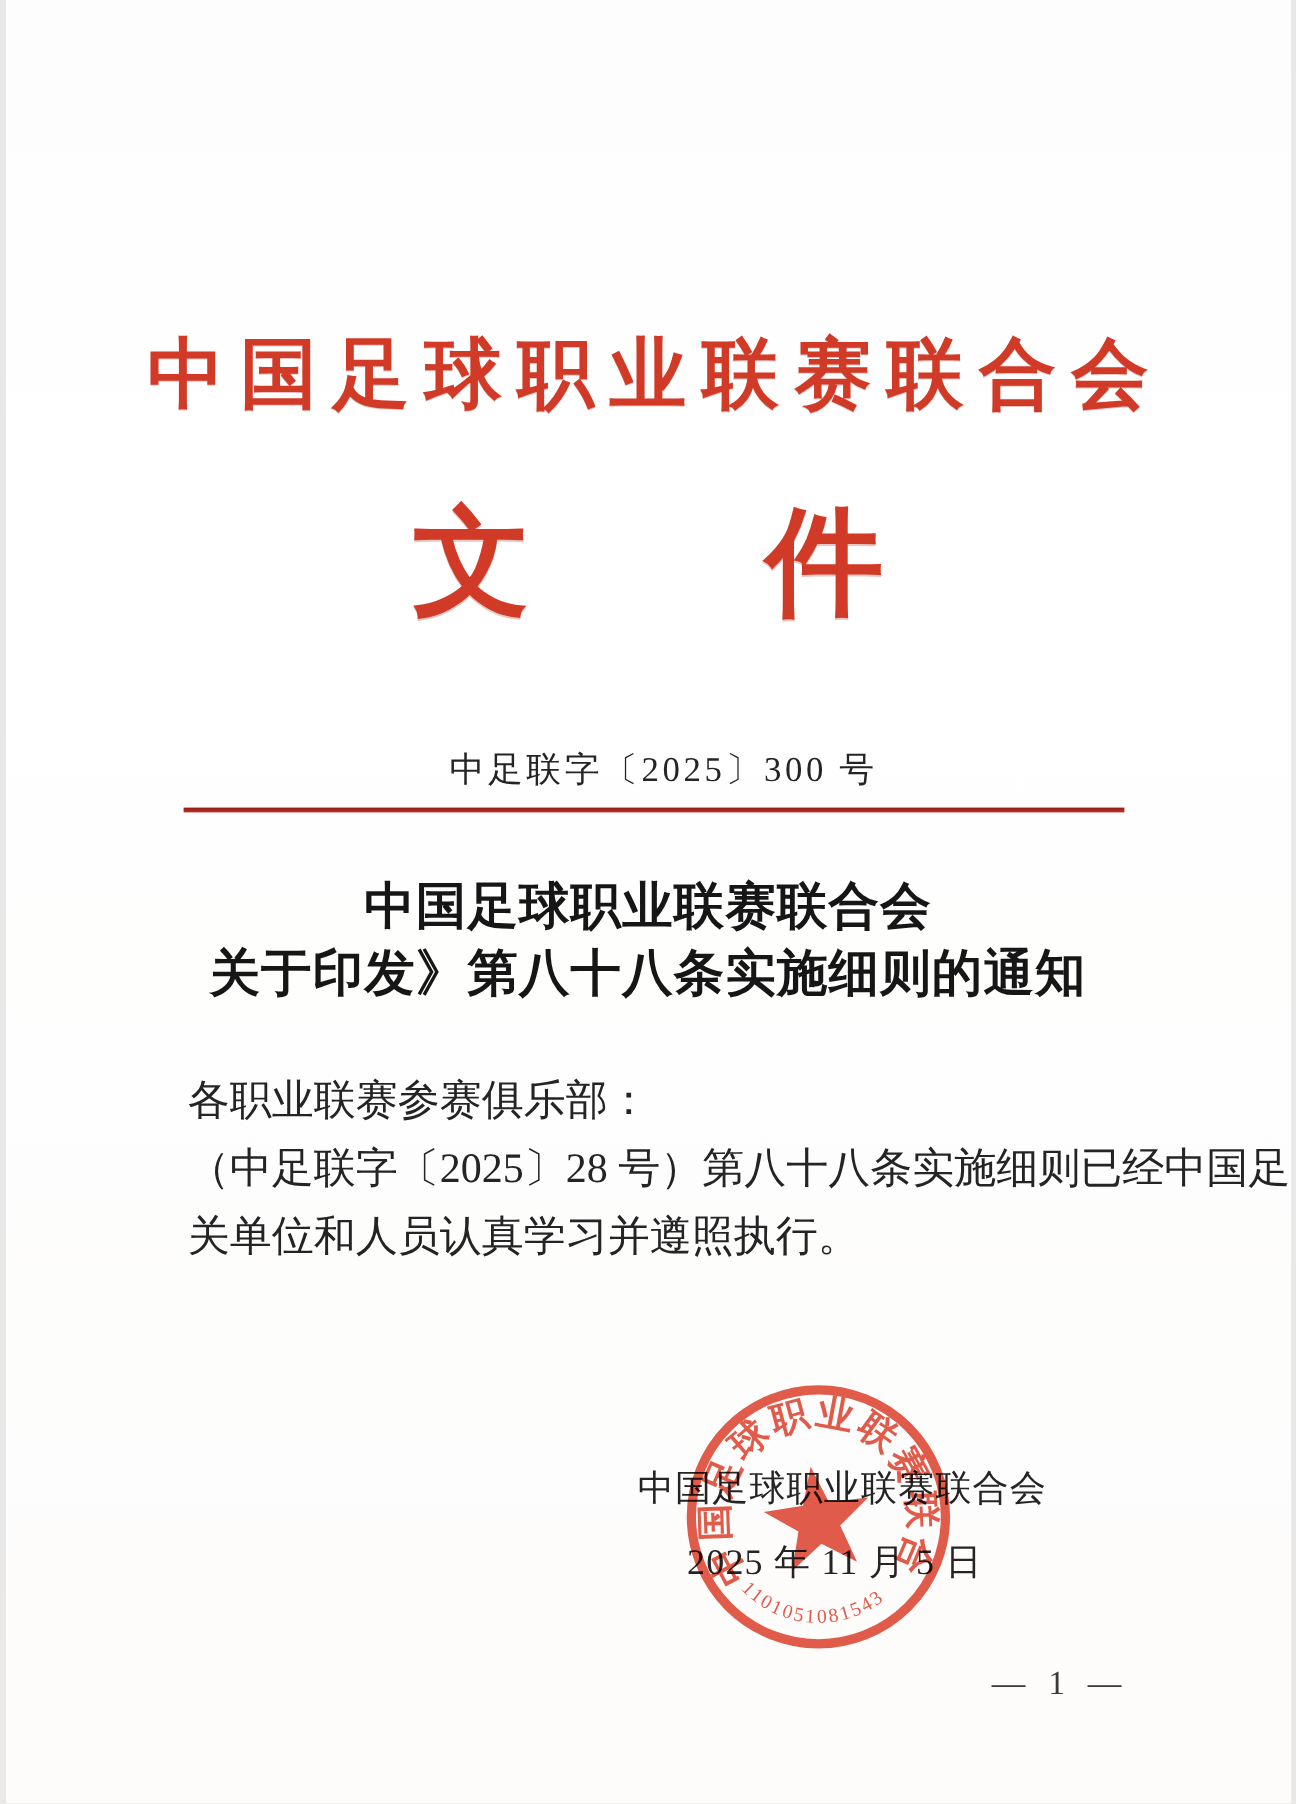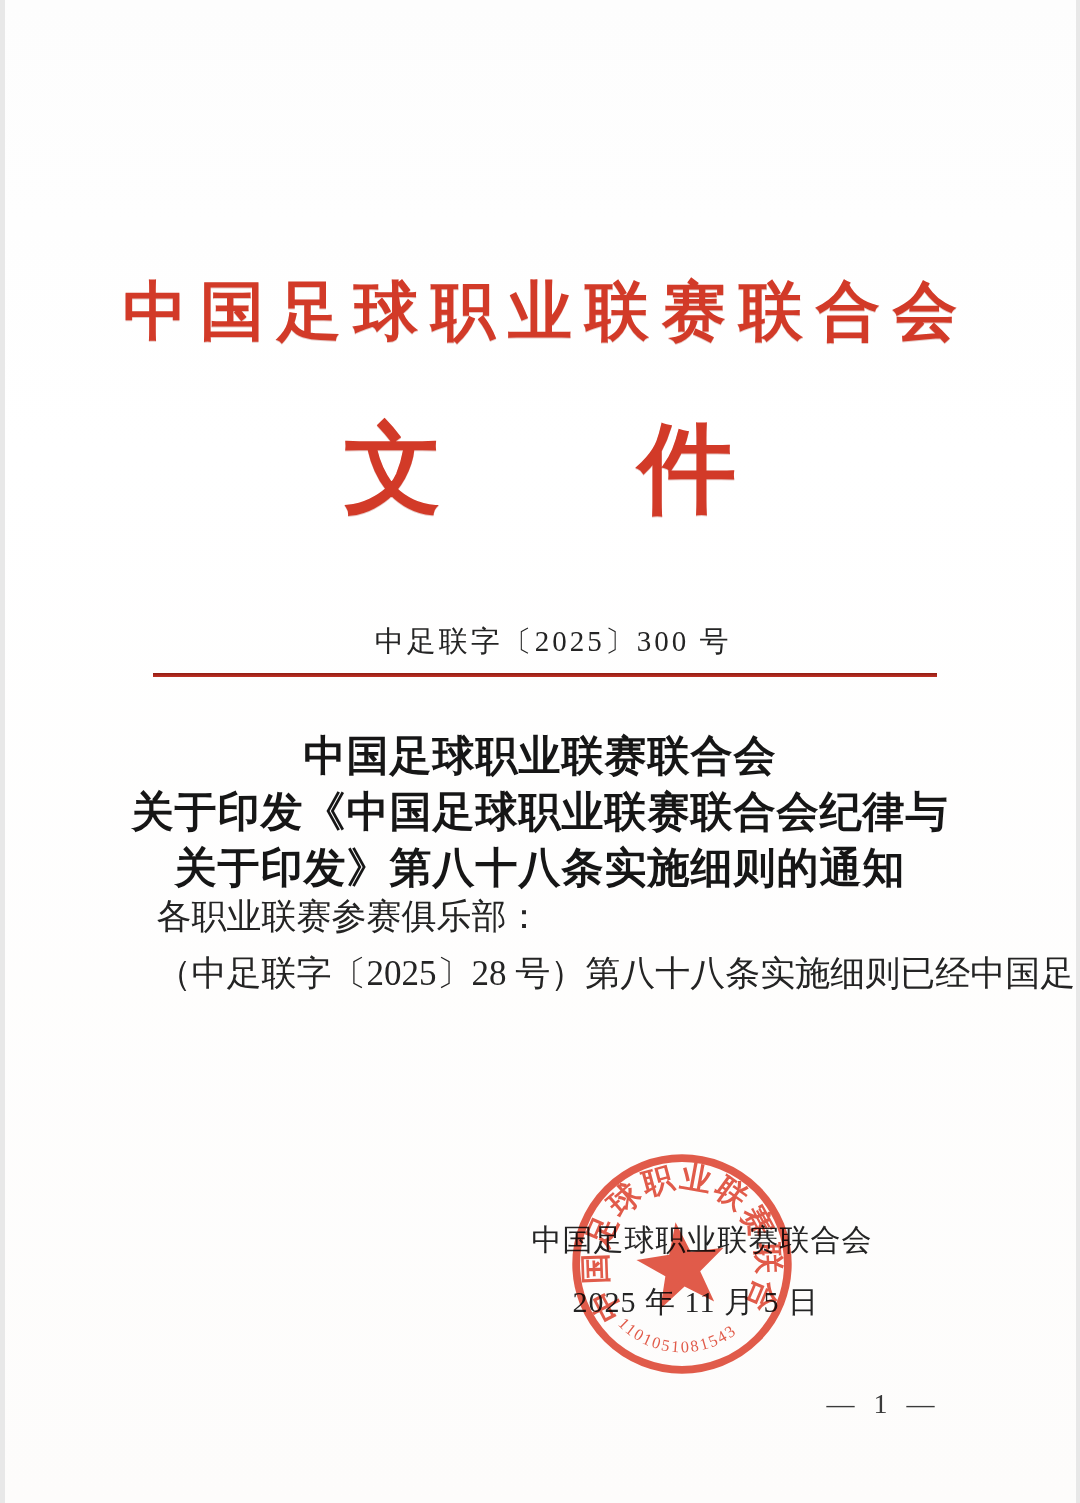--- a/index.html
+++ b/index.html
@@ -83,27 +83,27 @@
     <span>文</span>
     <span>件</span>
   </div>
 
   <div class="doc-number">中足联字〔2025〕300 号</div>
 
   <div class="red-rule"></div>
 
   <div class="doc-title">
     <div>中国足球职业联赛联合会</div>
-    <div>关于印发《中国足球职业联赛联合会纪律与</div>
     <div>关于印发》第八十八条实施细则的通知</div>
   </div>
 
   <div class="body-text">
     <div>各职业联赛参赛俱乐部：</div>
     <div>（中足联字〔2025〕28 号）第八十八条实施细则已经中国足</div>
+    <div>关单位和人员认真学习并遵照执行。</div>
   </div>
 
   <div class="signature">中国足球职业联赛联合会</div>
 
   <div class="doc-date">2025 年 11 月 5 日</div>
 
   <svg class="seal" viewBox="0 0 216 216" xmlns="http://www.w3.org/2000/svg">
     <defs>
       <path id="sealArcTop" d="M 55.7,160.3 A 74,74 0 1 1 160.3,160.3" fill="none"></path>
       <path id="sealArcBottom" d="M 37.6,157.4 A 86,86 0 0 0 178.4,157.4" fill="none"></path>

